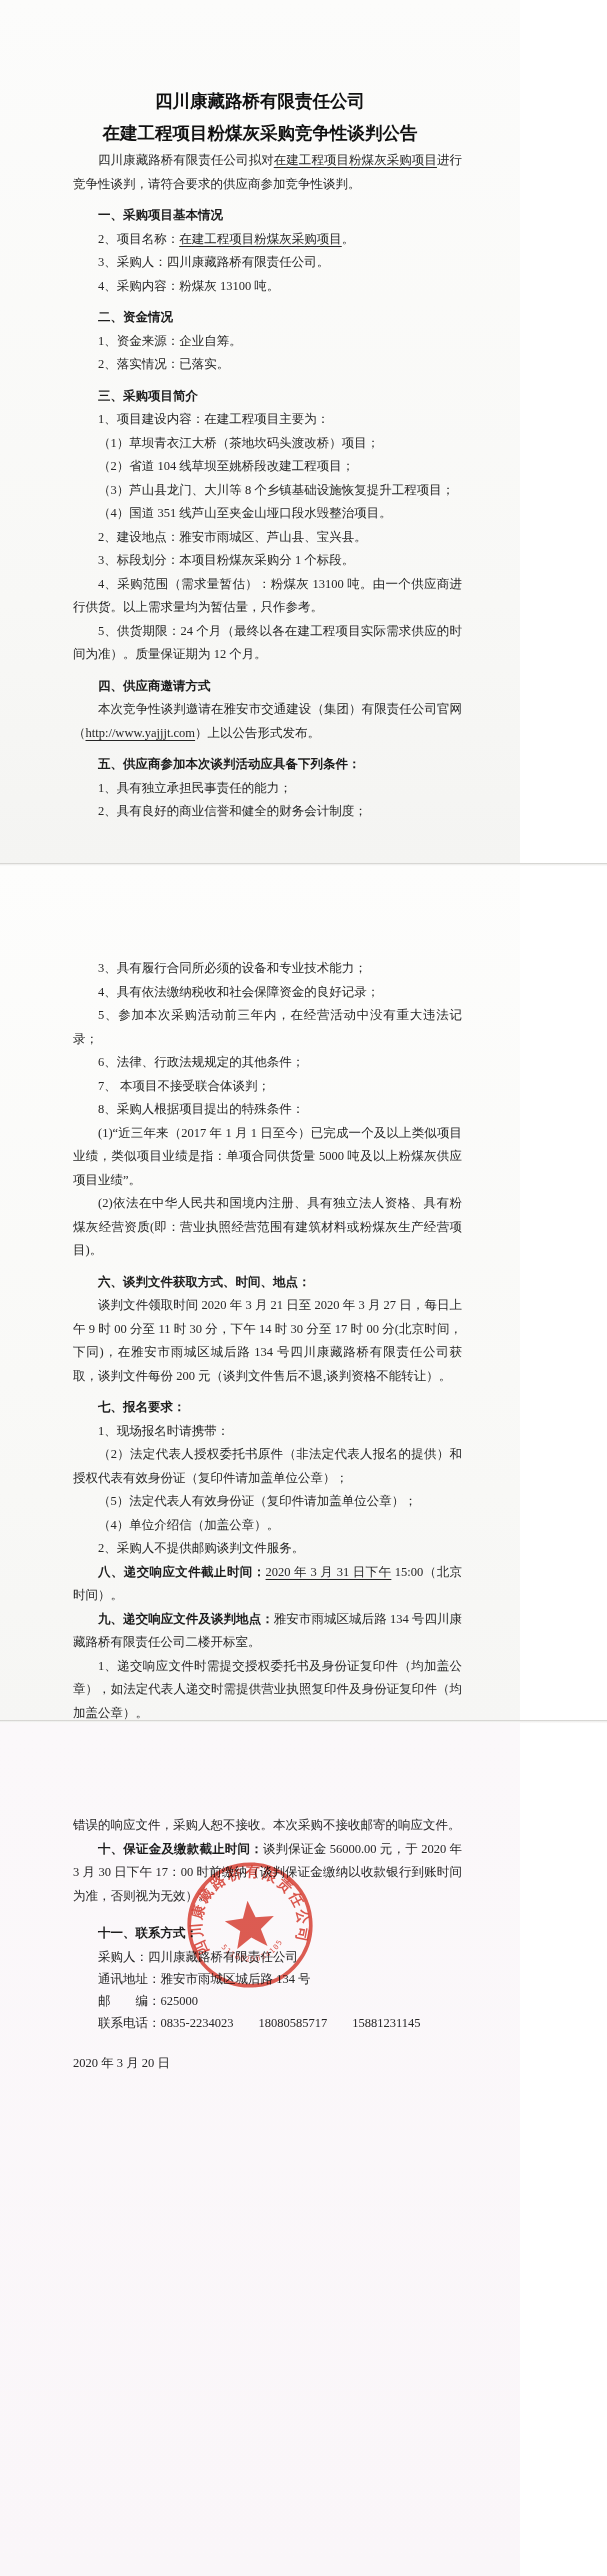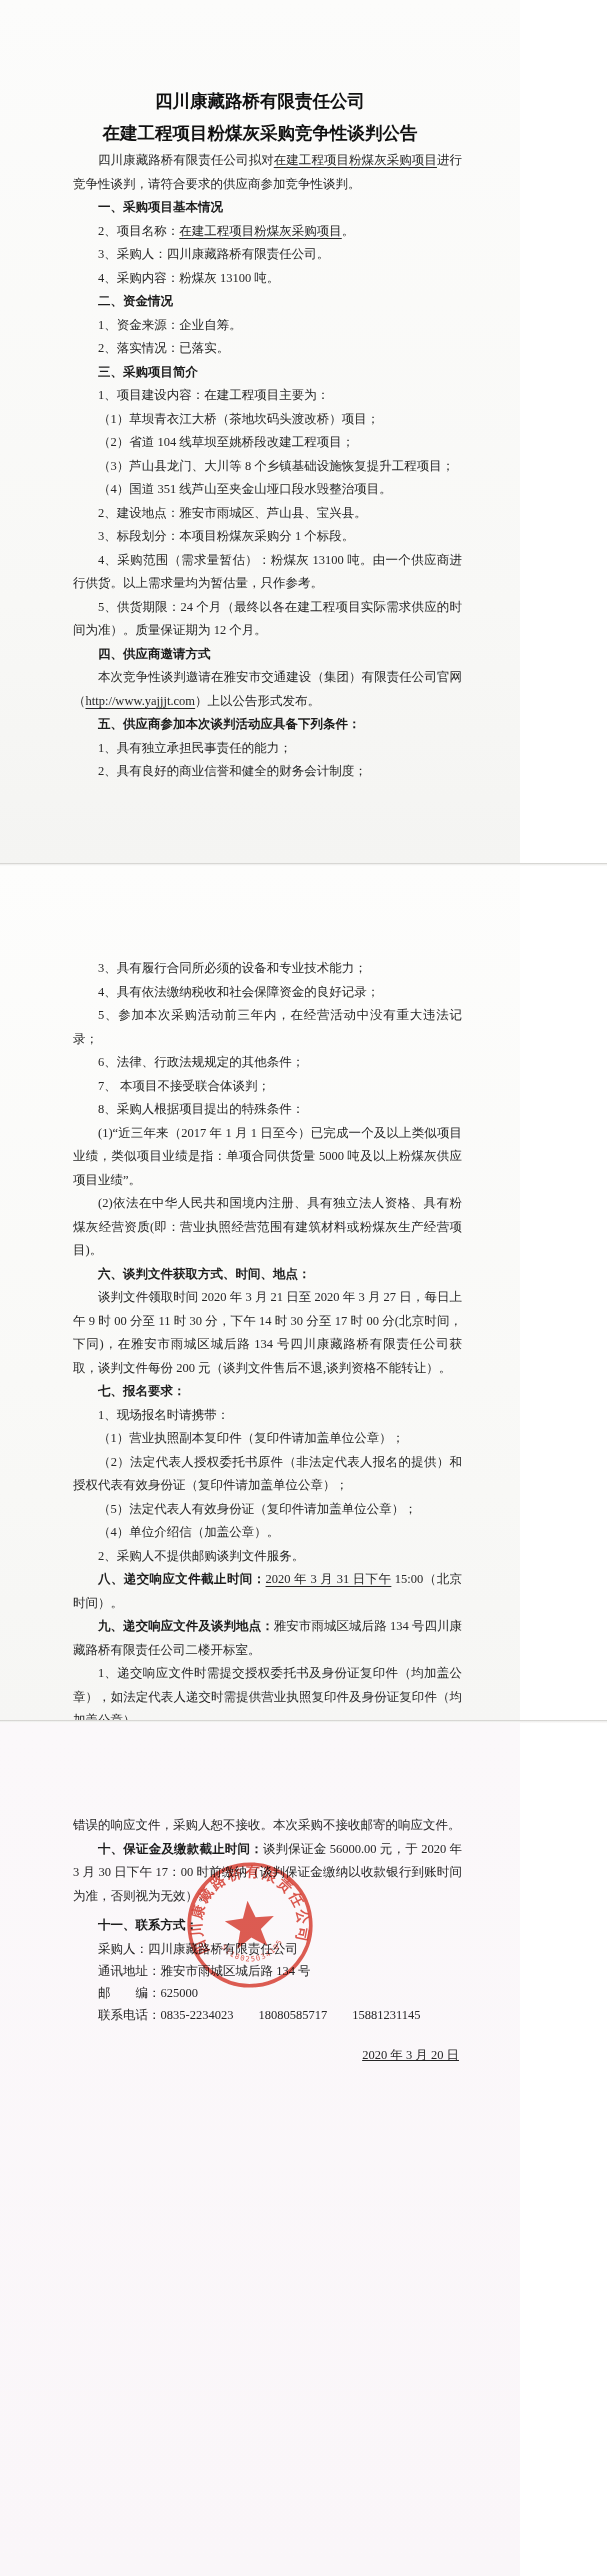--- a/index.html
+++ b/index.html
@@ -6,30 +6,30 @@
   body{width:607px;height:2576px;position:relative;
        font-family:"Liberation Serif","DejaVu Serif",serif;color:#262626;}
   .page{position:relative;width:520px;box-sizing:border-box;overflow:hidden;}
   #page1{height:863px;background:linear-gradient(180deg,#fcfcfb 0%,#f8f8f6 70%,#f4f4f2 100%);}
   #page2{height:854px;background:linear-gradient(180deg,#fdfdfc 0%,#f9f9f7 60%,#f6f6f4 100%);}
   #page3{height:854px;background:linear-gradient(180deg,#fbf8fa 0%,#faf6f9 100%);}
   .seam{height:3px;background:linear-gradient(180deg,#cbcac6 0%,#ffffff 70%,#f2f1ef 100%);}
   .content{padding:0 58px 0 73px;}
   .p{font-size:12.5px;line-height:23.5px;text-align:justify;margin:0;}
   .ind{text-indent:25px;}
-  .h{font-family:"Liberation Sans","DejaVu Sans",sans-serif;font-weight:bold;color:#1d1d1d;}
+  .h{font-family:"Liberation Sans","DejaVu Sans",sans-serif;font-weight:bold;color:#1d1d1d;margin-top:8px;}
   .b{font-family:"Liberation Sans","DejaVu Sans",sans-serif;font-weight:normal;}
   .u{text-decoration:underline;text-underline-offset:3px;text-decoration-thickness:0.8px;}
   .title-block{padding-top:85px;text-align:center;}
   .title{font-family:"Liberation Sans","DejaVu Sans",sans-serif;font-weight:bold;
          font-size:17.5px;line-height:32px;color:#111;margin:0;}
   #page2 .content{padding-top:91px;}
   #page3 .content{padding-top:91px;}
   .contact .p{line-height:22px;}
-  .date-line{text-align:right;margin-top:18px;padding-right:3px;text-decoration:underline;}
+  .date-line{text-align:left;margin-top:18px;padding-right:3px;}
   .seal{position:absolute;left:169px;top:121px;width:162px;height:162px;
         mix-blend-mode:multiply;opacity:0.92;transform:rotate(-6deg);}
   .gap2{height:6px;}
 </style>
 </head>
 <body>
 
 <div class="page" id="page1">
   <div class="title-block">
     <p class="title">四川康藏路桥有限责任公司</p>
@@ -71,21 +71,20 @@
     <p class="p ind">5、参加本次采购活动前三年内，在经营活动中没有重大违法记录；</p>
     <p class="p ind">6、法律、行政法规规定的其他条件；</p>
     <p class="p ind">7、 本项目不接受联合体谈判；</p>
     <p class="p ind">8、采购人根据项目提出的特殊条件：</p>
     <p class="p ind">(1)“近三年来（2017 年 1 月 1 日至今）已完成一个及以上类似项目业绩，类似项目业绩是指：单项合同供货量 5000 吨及以上粉煤灰供应项目业绩”。</p>
     <p class="p ind">(2)依法在中华人民共和国境内注册、具有独立法人资格、具有粉煤灰经营资质(即：营业执照经营范围有建筑材料或粉煤灰生产经营项目)。</p>
     <p class="p ind h">六、谈判文件获取方式、时间、地点：</p>
     <p class="p ind">谈判文件领取时间 2020 年 3 月 21 日至 2020 年 3 月 27 日，每日上午 9 时 00 分至 11 时 30 分，下午 14 时 30 分至 17 时 00 分(北京时间，下同)，在雅安市雨城区城后路 134 号四川康藏路桥有限责任公司获取，谈判文件每份 200 元（谈判文件售后不退,谈判资格不能转让）。</p>
     <p class="p ind h">七、报名要求：</p>
     <p class="p ind">1、现场报名时请携带：</p>
-    <p class="p ind">（1）营业执照副本复印件（复印件请加盖单位公章）；</p>
     <p class="p ind">（2）法定代表人授权委托书原件（非法定代表人报名的提供）和授权代表有效身份证（复印件请加盖单位公章）；</p>
     <p class="p ind">（5）法定代表人有效身份证（复印件请加盖单位公章）；</p>
     <p class="p ind">（4）单位介绍信（加盖公章）。</p>
     <p class="p ind"><span>2、采购人</span><span class="b">不提供</span><span>邮购谈判文件服务。</span></p>
     <p class="p ind"><span class="h">八、递交响应文件截止时间：</span><span class="u">2020 年 3 月 31 日下午</span><span> 15:00（北京时间）。</span></p>
     <p class="p ind"><span class="h">九、递交响应文件及谈判地点：</span><span>雅安市雨城区城后路 134 号四川康藏路桥有限责任公司二楼开标室。</span></p>
     <p class="p ind">1、递交响应文件时需提交授权委托书及身份证复印件（均加盖公章），如法定代表人递交时需提供营业执照复印件及身份证复印件（均加盖公章）。</p>
   </div>
 </div>
 

